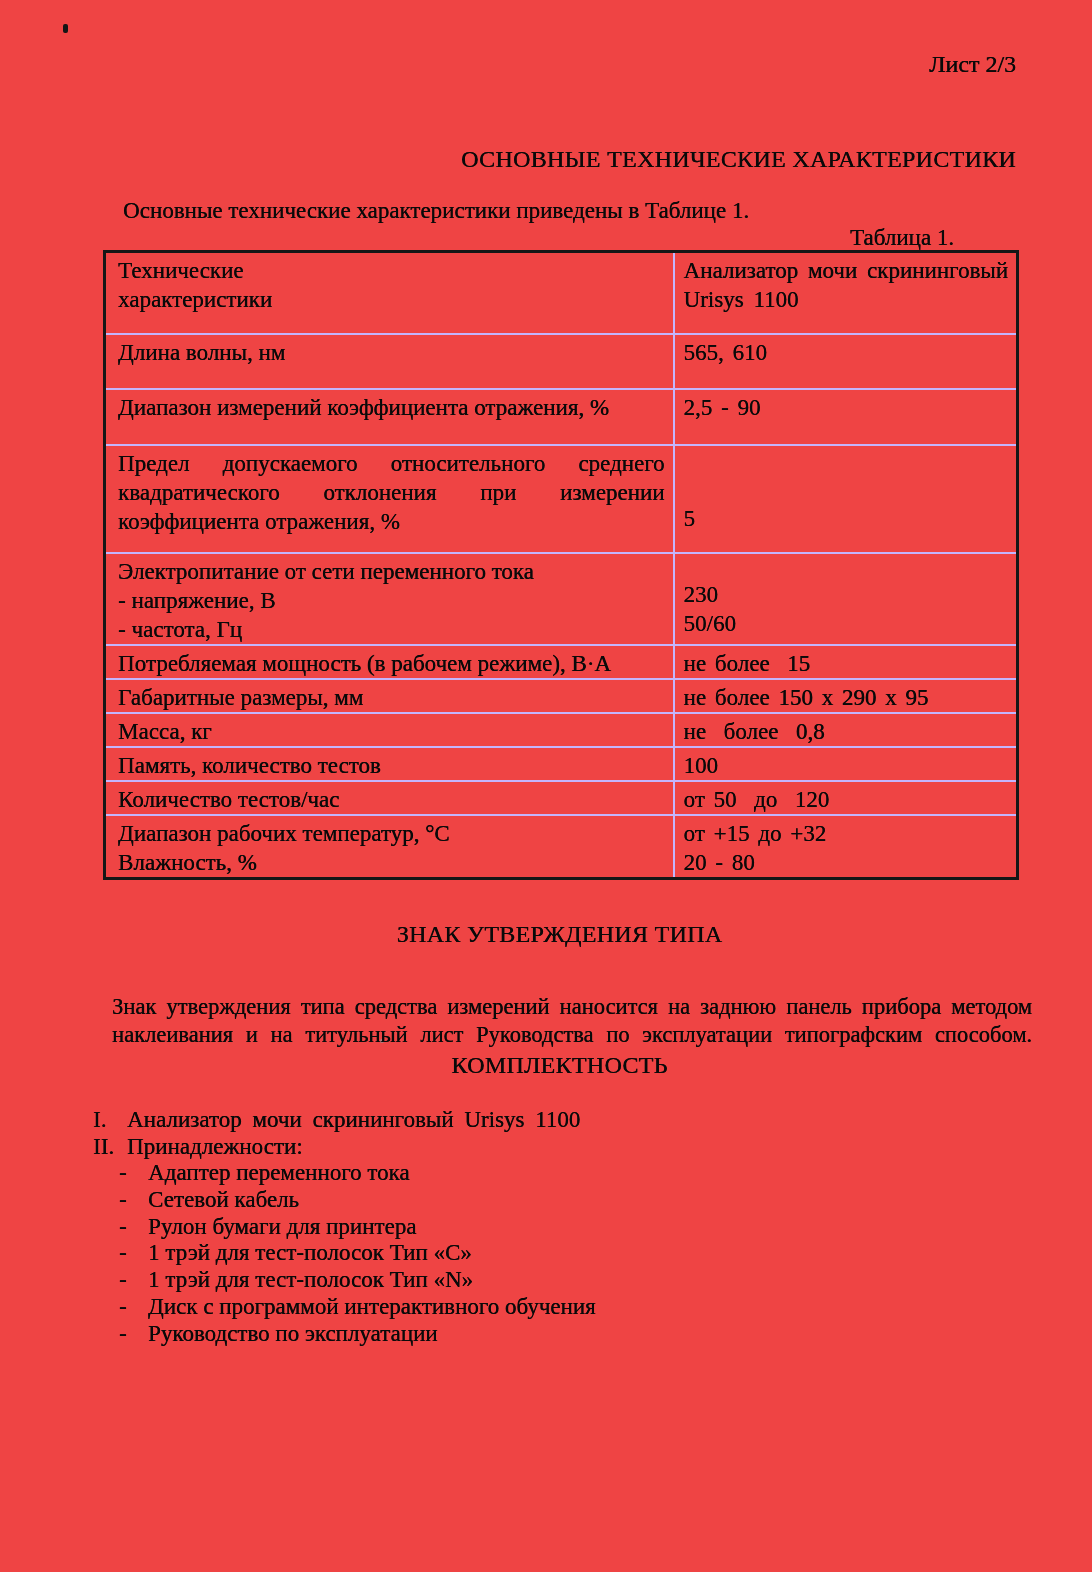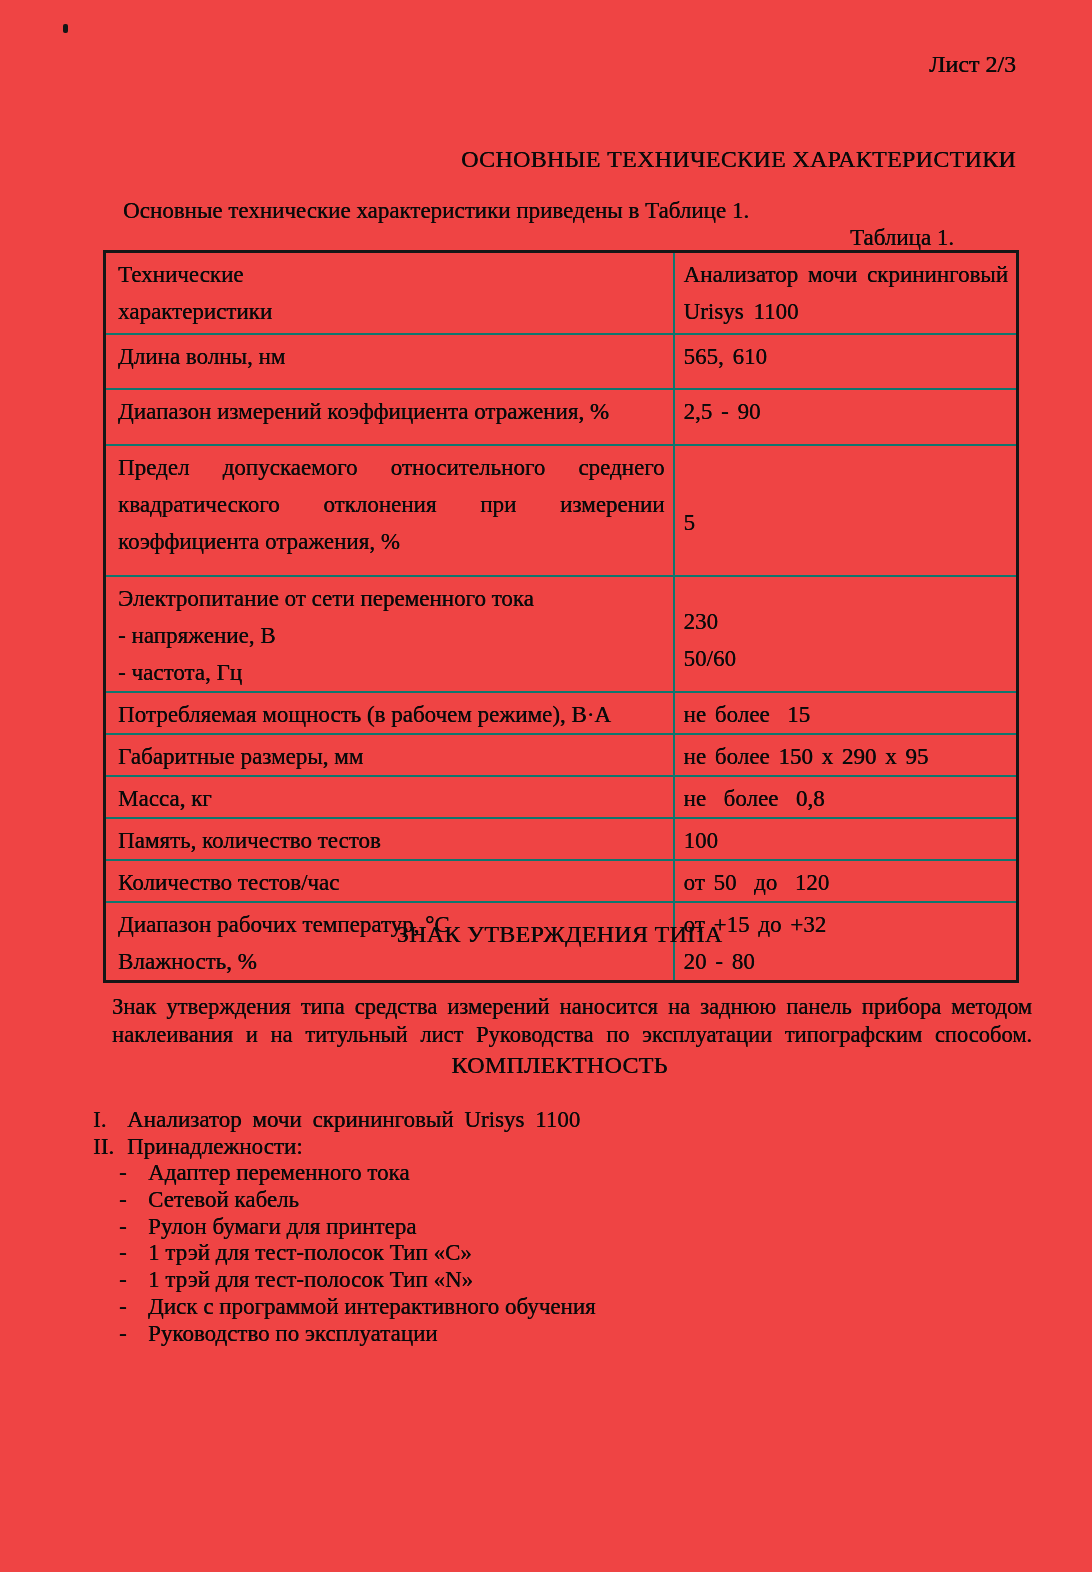--- a/index.html
+++ b/index.html
@@ -32,34 +32,34 @@
   .table-caption{
     position:absolute;top:224px;left:103px;width:851px;
     text-align:right;font-size:23px;line-height:27px;
   }
   table.spec-table{
     position:absolute;top:250px;left:103px;width:913px;height:621px;
     border-collapse:collapse;table-layout:fixed;
     border:3px solid #161616;
   }
   .spec-table td{
-    border:2px solid #0f766e;
+    border:2px solid #c4b5fd;
     vertical-align:top;
     padding:3px 8px 0 12px;
-    font-size:23px;line-height:37px;
+    font-size:23px;line-height:29px;
     white-space:pre-wrap;
     overflow:hidden;
   }
   .spec-table td.c2{word-spacing:3px;padding-left:9px;}
   .spec-table td.justify{text-align:justify;}
   .spec-table td.head2{word-spacing:4px;}
   .spec-table td.pad-2lines{padding-top:58px;}
   .spec-table td.pad-1line{padding-top:26px;border-radius:8px;}
   tr.h82{height:82px;} tr.h55{height:55px;} tr.h56{height:56px;}
-  tr.h108{height:131px;margin-left:35px;} tr.h91{height:91px;} tr.h35{height:19px;}
+  tr.h108{height:108px;margin-left:35px;} tr.h91{height:91px;} tr.h35{height:19px;}
   tr.h36{height:25px;} tr.h34{height:17px;font-family:Liberation Serif, serif;}
   .section-heading{
     position:absolute;left:103px;width:913px;margin:0;
     text-align:center;font-size:24px;font-weight:normal;letter-spacing:0.3px;
     line-height:28px;white-space:nowrap;
   }
   .h-approval{top:920px;}
   .h-complete{top:1051px;}
   .body-par{
     position:absolute;top:977px;left:96px;width:920px;margin:16px;

